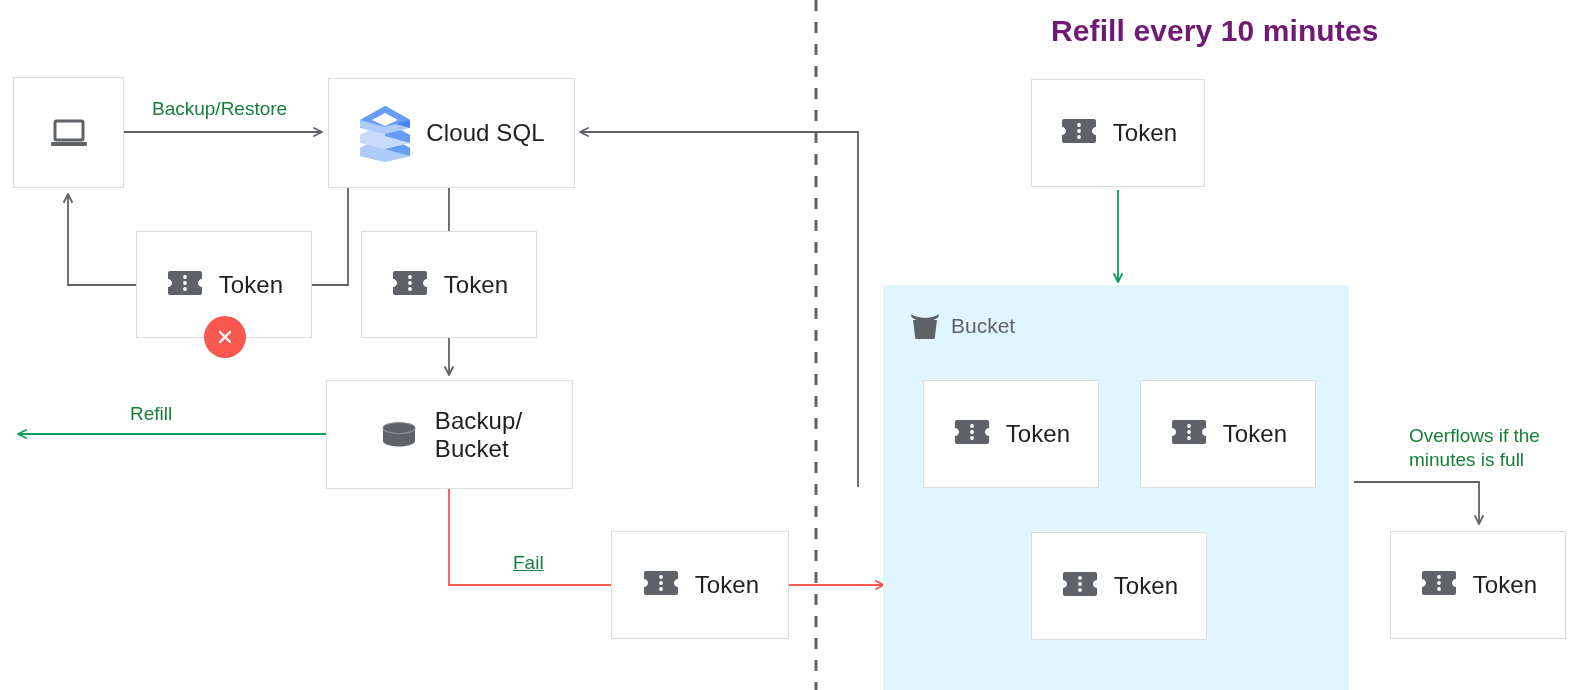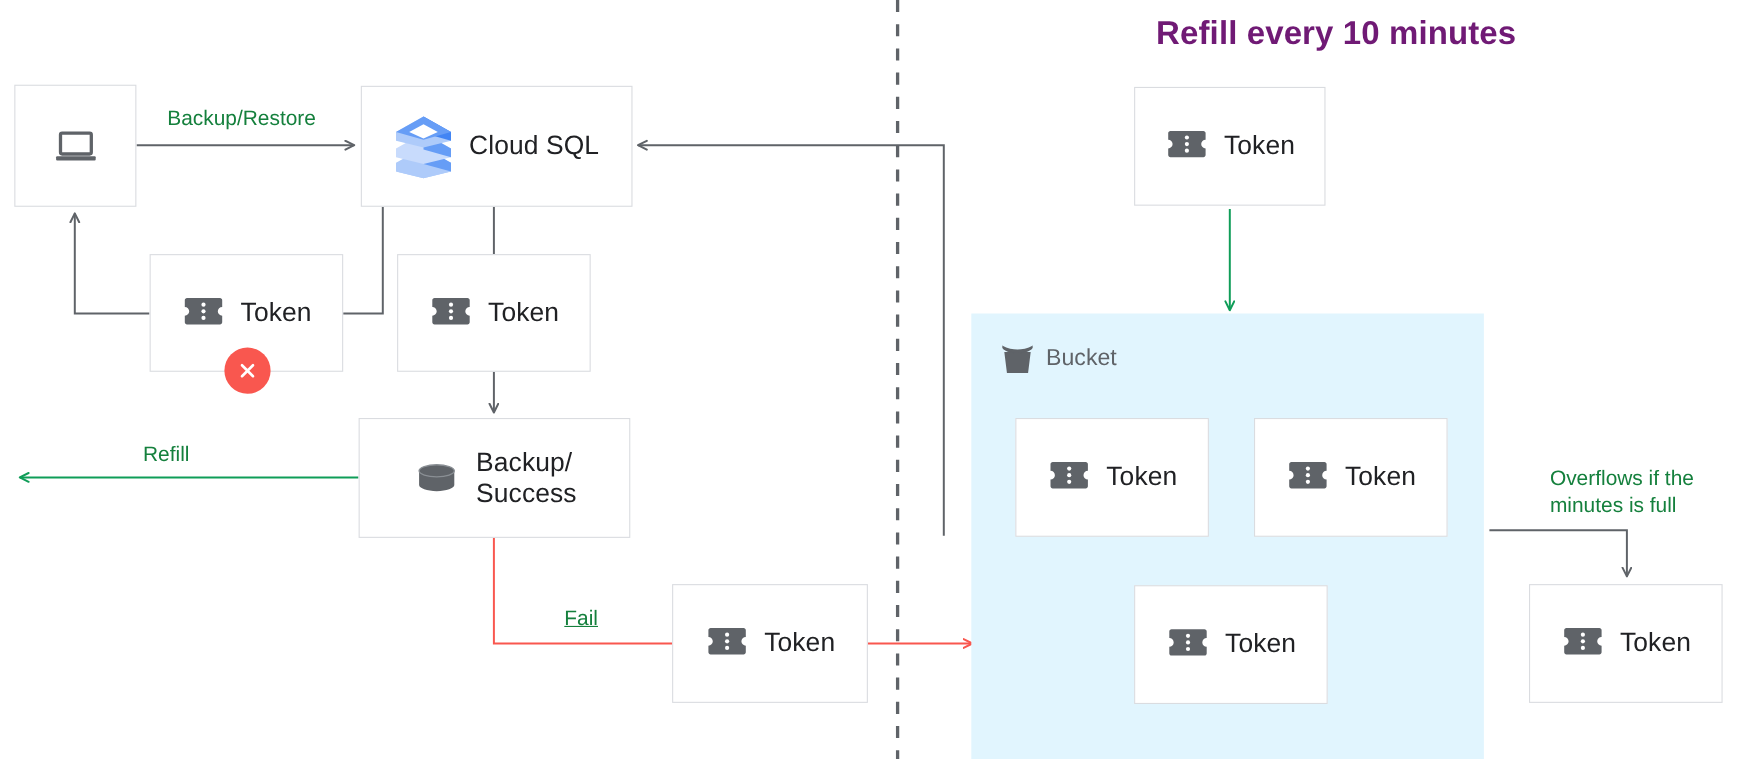--- a/index.html
+++ b/index.html
@@ -237,21 +237,21 @@
   <div class="node" style="left:326px; top:380px; width:247px; height:109px;">
     <div class="node-inner">
       <span>
         <svg class="ico" width="44" height="36" viewBox="0 0 44 36">
           <ellipse cx="22" cy="11" rx="16" ry="5.5" fill="#5f6368"></ellipse>
           <path d="M6,11 L6,24 C6,27 13.2,29.5 22,29.5 C30.8,29.5 38,27 38,24 L38,11" fill="#5f6368"></path>
           <ellipse cx="22" cy="11" rx="16" ry="5.5" fill="none" stroke="#8a8f94" stroke-width="1.2"></ellipse>
         </svg>
       </span>
       <span class="node-label">Backup/
-Success</span>
+Bucket</span>
     </div>
   </div>
 
   <div class="node" style="left:611px; top:531px; width:178px; height:108px;">
     <div class="node-inner">
       <span>
         <svg class="ico" width="40" height="34" viewBox="0 0 40 34">
           <path d="M5,3 L35,3 C36.1,3 37,3.9 37,5 L37,11
                    C34.8,11 33,12.8 33,15 C33,17.2 34.8,19 37,19
                    L37,25 C37,26.1 36.1,27 35,27 L5,27

